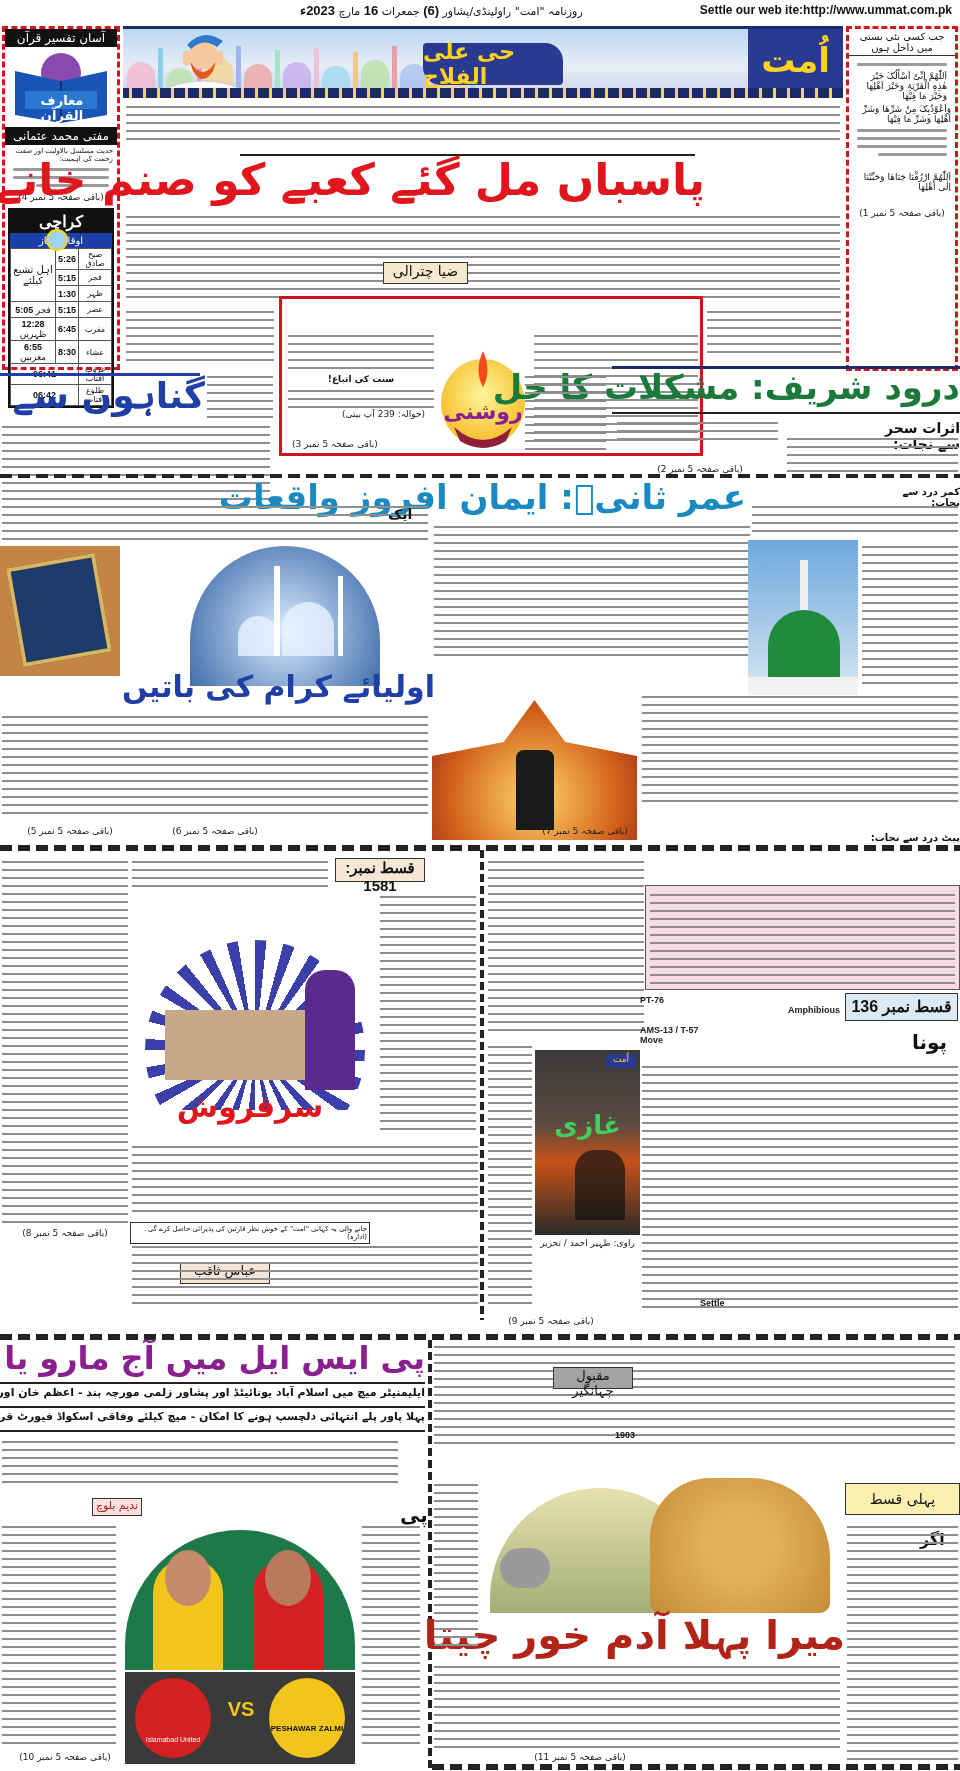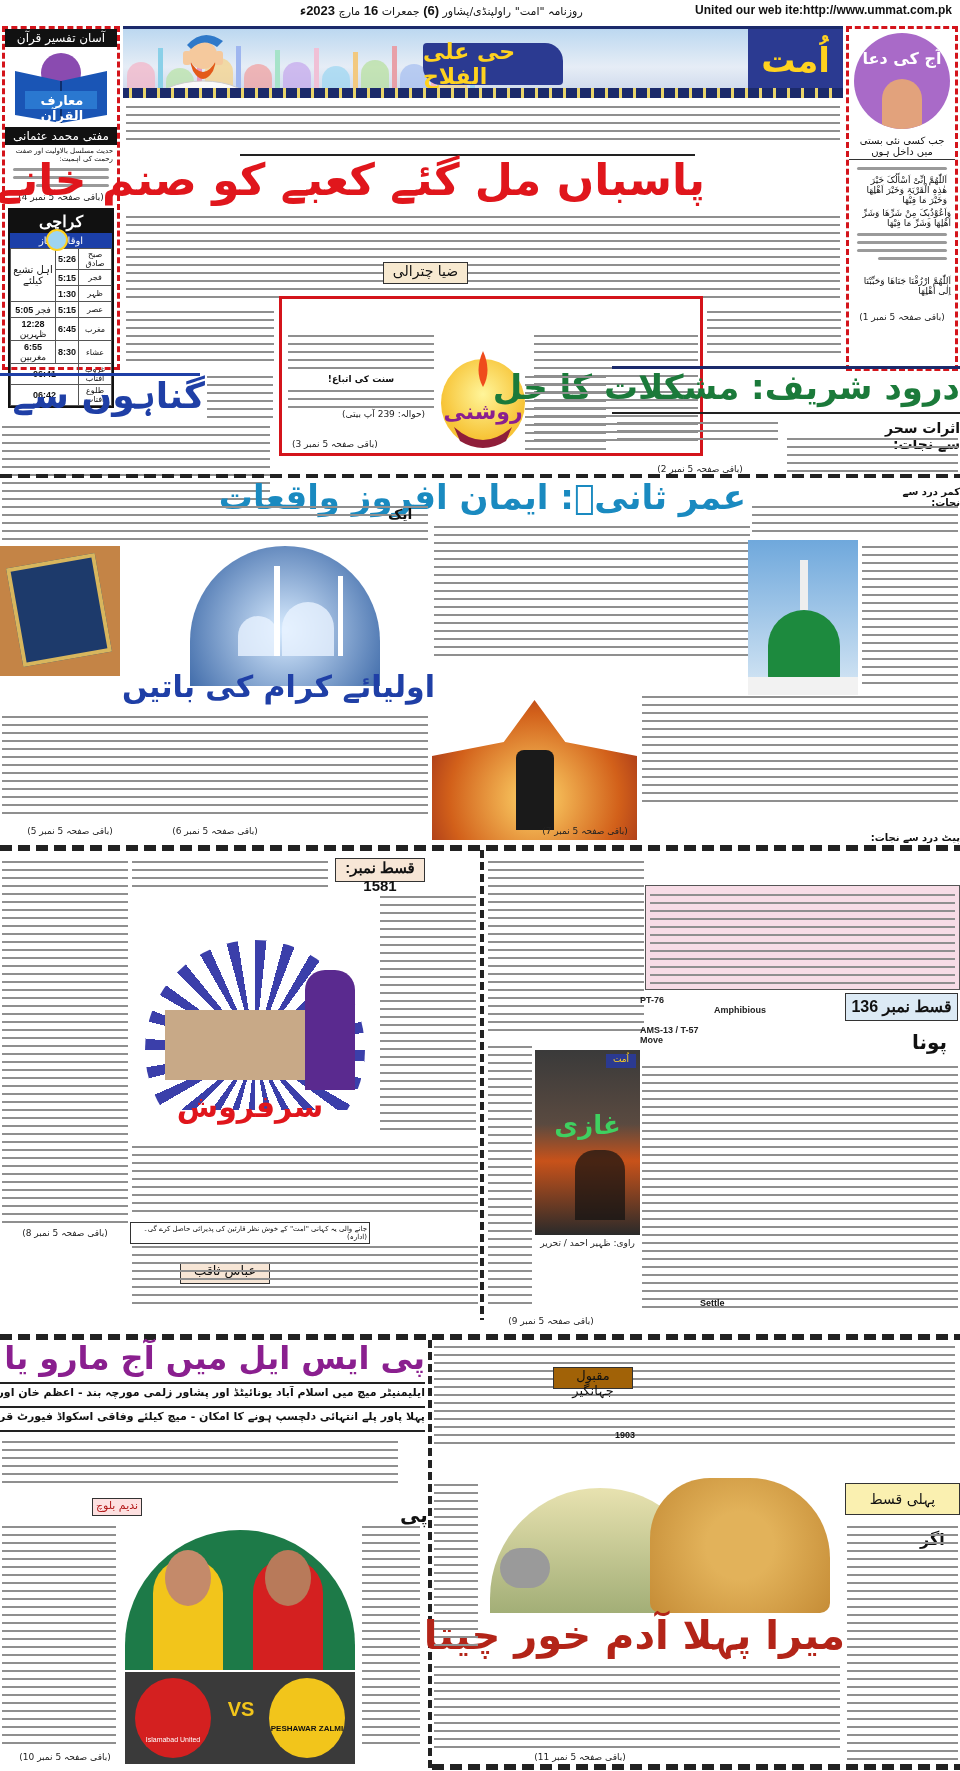--- a/index.html
+++ b/index.html
@@ -63,21 +63,21 @@
 
 <div class="abs topbar">
   <div class="dateline">
     <span>روزنامہ "امت" راولپنڈی/پشاور</span>
     <b>(6)</b>
     <span>جمعرات</span>
     <b>16</b>
     <span>مارچ</span>
     <b>2023ء</b>
   </div>
-  <div class="web">United our web ite:http://www.ummat.com.pk</div>
+  <div class="web">Settle our web ite:http://www.ummat.com.pk</div>
 </div>
 
 <div class="abs left-col redframe">
   <div class="black-label rtl" style="text-align:center">آسان تفسیر قرآن</div>
   <div class="quran-icon">
     <svg width="100" height="72" viewBox="0 0 100 72">
       <circle cx="50" cy="22" r="20" fill="#8a4bb0"></circle>
       <path d="M4 20 L50 30 L96 20 L96 64 L50 72 L4 64 Z" fill="#1a55b5"></path>
       <path d="M50 30 L50 72" stroke="#0d2f6e" stroke-width="2"></path>
       <rect x="14" y="40" width="72" height="18" fill="#2a78d0"></rect>
@@ -174,24 +174,20 @@
     </svg>
   </div>
   <div class="calligraphy">حی علی الفلاح</div>
   <div class="logo-box">
     <span class="logo-text">اُمت</span>
   </div>
   <div class="border-strip"></div>
 </div>
 
 <div class="abs right-col redframe">
-  <div style="margin:4px auto;width:96px;height:96px;border-radius:50%;background:#a96ac8;position:relative;overflow:hidden;">
-    <div class="abs" style="top:16px;left:0;right:0;text-align:center;color:#fff;font-size:16px;font-weight:bold;">آج کی دعا</div>
-    <div class="abs" style="left:28px;top:46px;width:40px;height:60px;background:#e2a27c;border-radius:20px 20px 0 0;"></div>
-  </div>
   <div class="rtl" style="font-size:10px;text-align:center;border-bottom:1px solid #333;padding:2px;">جب کسی نئی بستی میں داخل ہوں</div>
   <div class="col-text rtl">
     <div class="textline"></div>
     <div style="font-size:9px;margin:3px 4px;">اَللّٰھُمَّ اِنِّیْ اَسْأَلُکَ خَیْرَ ھٰذِہِ الْقَرْیَۃِ وَخَیْرَ اَھْلِھَا وَخَیْرَ مَا فِیْھَا</div>
     <div style="font-size:9px;margin:3px 0;">وَاَعُوْذُبِکَ مِنْ شَرِّھَا وَشَرِّ اَھْلِھَا وَشَرِّ مَا فِیْھَا</div>
     <div class="textline"></div>
       <div class="textline"></div>
       <div class="textline"></div>
       <div class="textline short"></div>
     <div style="font-size:9px;margin:16px 0;">اَللّٰھُمَّ ارْزُقْنَا جَنَاھَا وَحَبِّبْنَا اِلٰی اَھْلِھَا</div>
@@ -625,21 +621,21 @@
       <div class="line"></div>
       <div class="line"></div>
       <div class="line"></div>
       <div class="line"></div>
   </div>
 </div>
 <div class="abs" style="left:845px;top:993px;width:113px;height:28px;background:#dceaf5;border:1px solid #333;font-family:'Liberation Sans',sans-serif;font-size:16px;font-weight:bold;text-align:center;direction:rtl;line-height:26px;">قسط نمبر 136</div>
 <div class="abs rtl" style="left:912px;top:1030px;font-size:20px;font-weight:bold;">پونا</div>
 <div class="abs" style="left:640px;top:995px;width:200px;height:60px;font-family:'Liberation Sans',sans-serif;font-size:9px;font-weight:bold;color:#222;">
   <div style="text-align:left;">PT-76</div>
-  <div style="text-align:center;">Amphibious</div>
+  <div style="text-align:right;">Amphibious</div>
   <div style="text-align:left;margin-top:10px;"><span>AMS-13</span> / <span>T-57</span></div>
   <div style="text-align:left;">Move</div>
 </div>
 <div class="abs textblock" style="left:640px;top:1060px;width:320px;height:250px;">
   <div class="line"></div>
     <div class="line"></div>
     <div class="line"></div>
     <div class="line"></div>
     <div class="line"></div>
     <div class="line"></div>
@@ -817,21 +813,21 @@
     <div class="line"></div>
     <div class="line"></div>
     <div class="line"></div>
     <div class="line"></div>
     <div class="line"></div>
     <div class="line"></div>
     <div class="line"></div>
     <div class="line"></div>
     <div class="line"></div>
 </div>
-<div class="abs byline" style="left:553px;top:1367px;width:80px;height:22px;background:#a16207;">مقبول جہانگیر</div>
+<div class="abs byline" style="left:553px;top:1367px;width:80px;height:22px;background:#a3a3a3;">مقبول جہانگیر</div>
 <div class="abs" style="left:615px;top:1430px;font-family:'Liberation Sans',sans-serif;font-size:9px;font-weight:bold;">1903</div>
 
 <div class="abs" style="left:480px;top:1478px;width:360px;height:135px;overflow:hidden;">
   <div class="abs" style="left:10px;top:10px;width:220px;height:140px;border-radius:110px 110px 0 0;background:linear-gradient(#e8e2b0,#9aa870);"></div>
   <div class="abs" style="left:20px;top:70px;width:50px;height:40px;background:#9a9a9a;border-radius:20px;"></div>
   <div class="abs" style="left:170px;top:0;width:180px;height:135px;border-radius:60px 80px 10px 10px;background:radial-gradient(circle, #e2b25a 30%, #c58c36);"></div>
 </div>
 <div class="abs" style="left:845px;top:1483px;width:115px;height:32px;background:#faf0b0;border:1px solid #333;font-size:14px;text-align:center;direction:rtl;line-height:30px;">پہلی قسط</div>
 <div class="abs rtl" style="left:920px;top:1530px;font-size:16px;font-weight:bold;">اگر</div>
 <div class="abs textblock" style="left:845px;top:1520px;width:115px;height:240px;">

